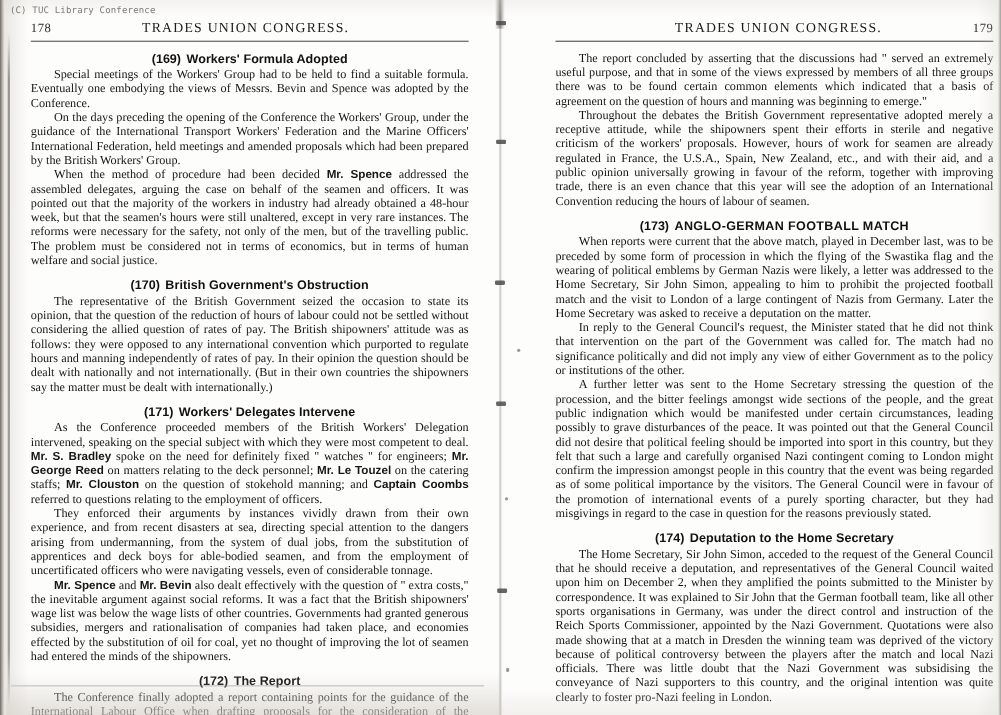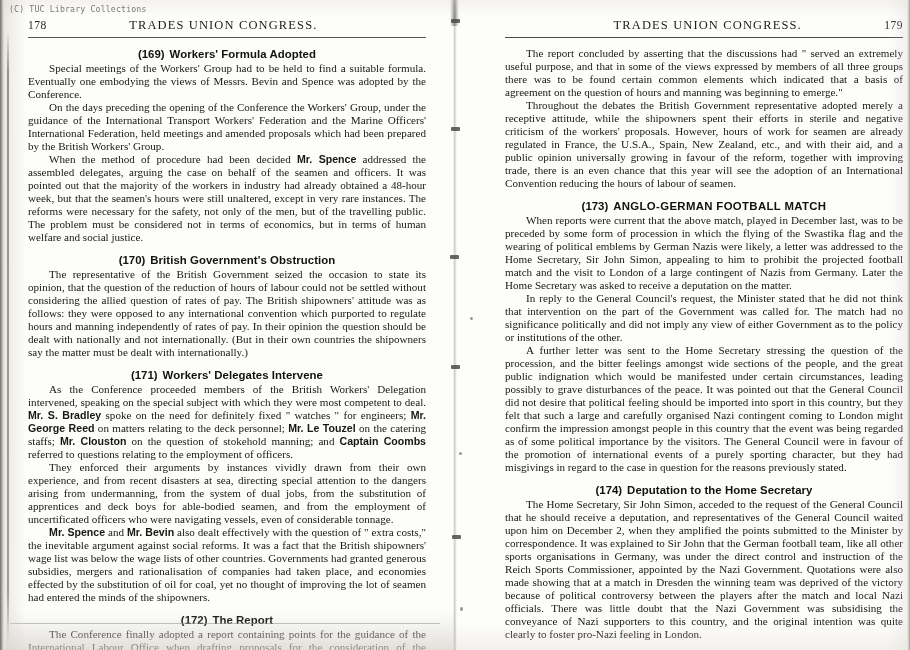--- a/index.html
+++ b/index.html
@@ -302,14 +302,14 @@
   <div class="edge-left"></div>
   <div class="edge-left-2"></div>
   <div class="edge-right"></div>
 
   <div class="speck" style="left:470px; top:317px; width:3px; height:3px;"></div>
   <div class="speck" style="left:459px; top:452px; width:3px; height:3px;"></div>
   <div class="speck" style="left:460px; top:607px; width:3px; height:4px;"></div>
 
   <div class="paper-tone"></div>
 
-  <div class="watermark">(C) TUC Library Collections</div>
+  <div class="watermark">(C) TUC Library Conference</div>
 </div>
 
 </body></html>

